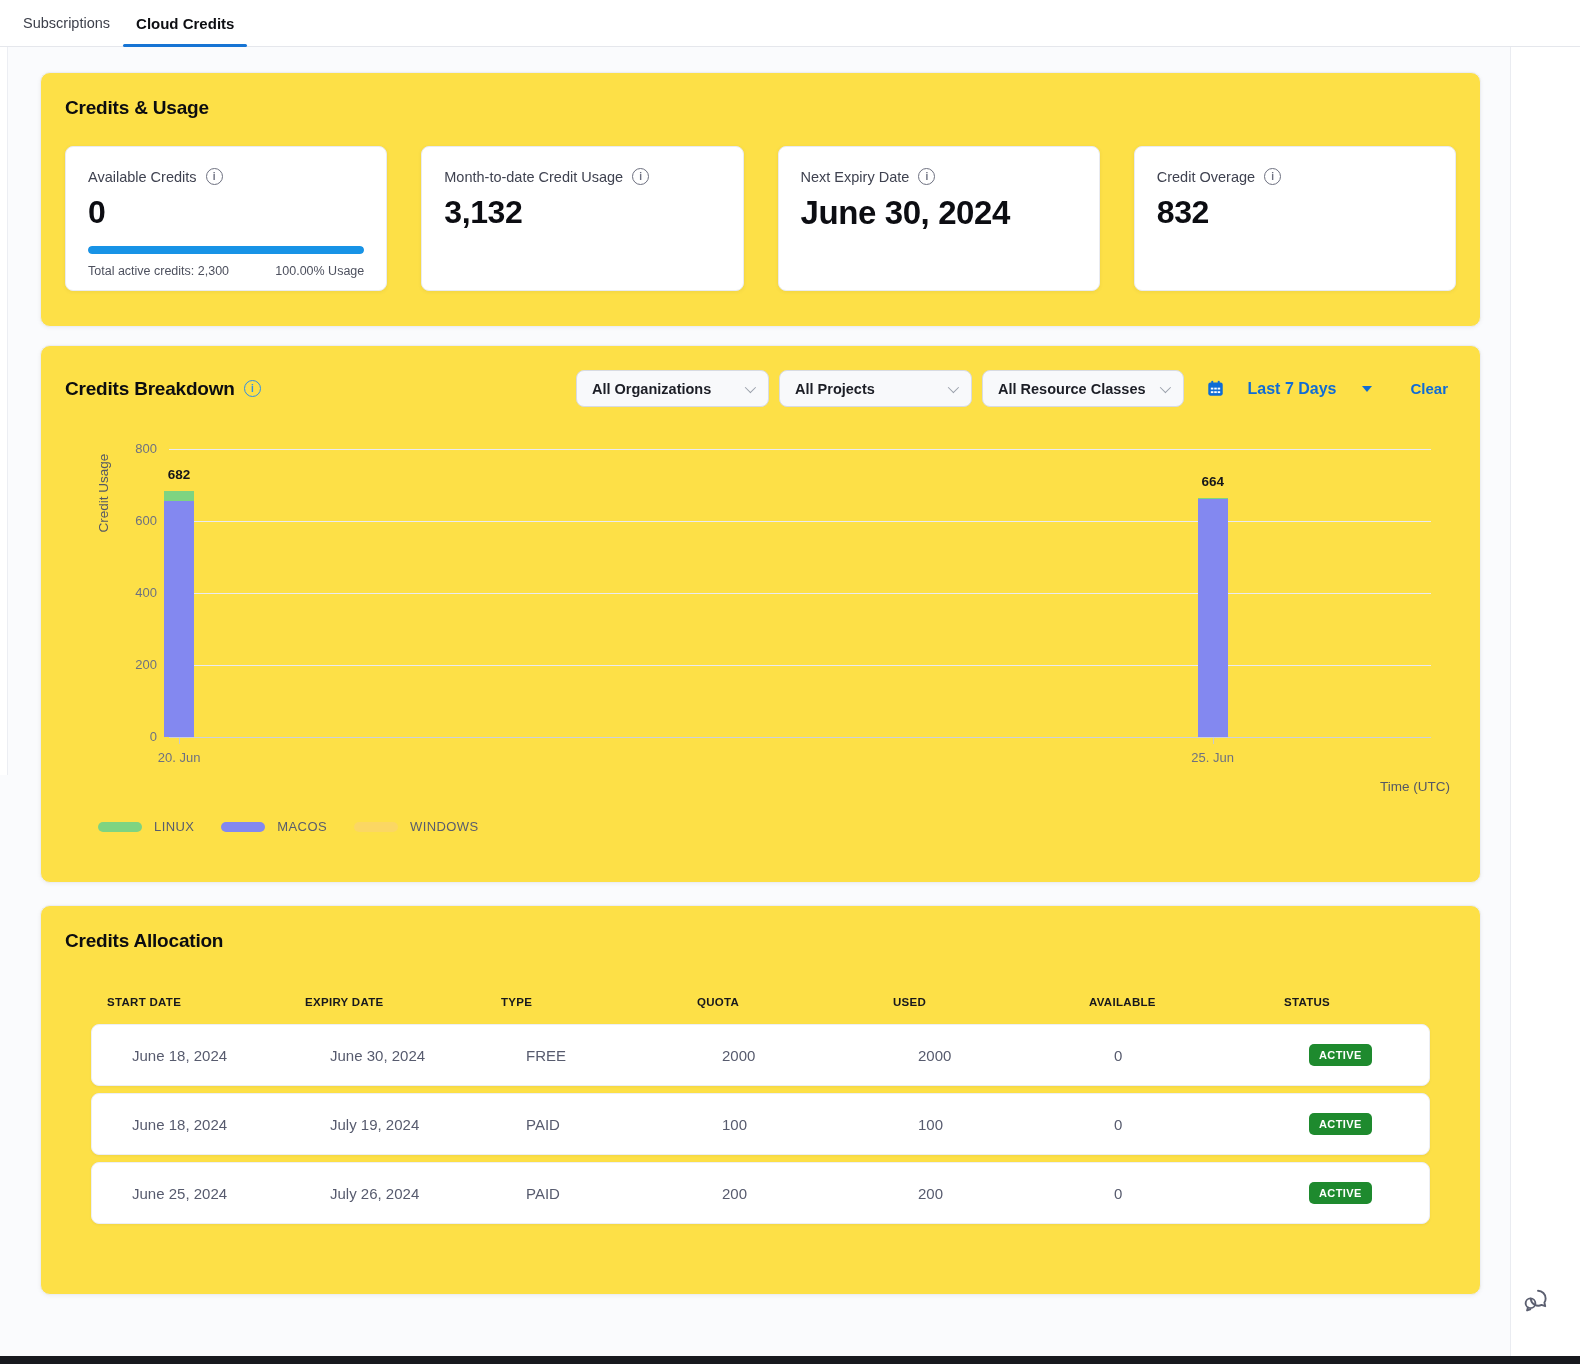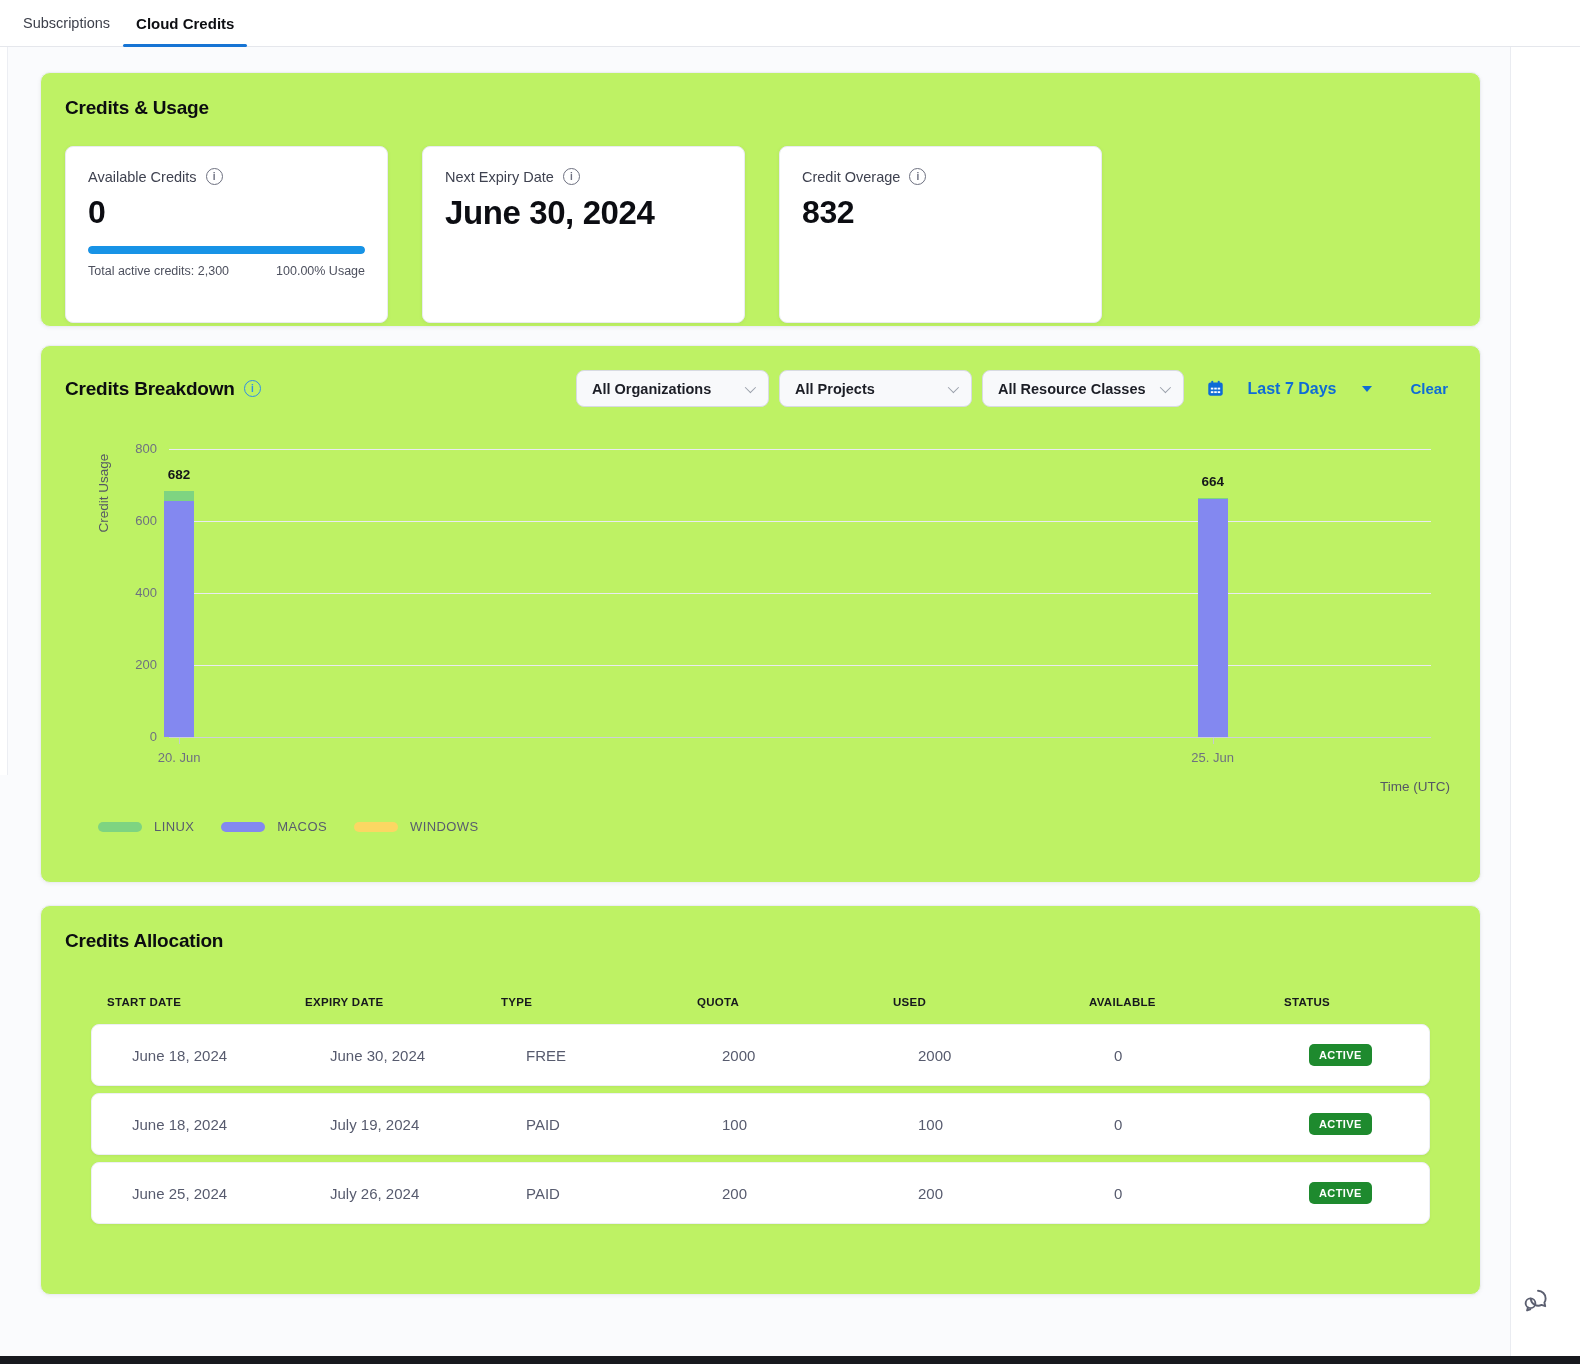--- a/index.html
+++ b/index.html
@@ -20,33 +20,33 @@
   .content { position:absolute; top:47px; left:0; width:1510px; bottom:8px;
     background:#fafbfd; overflow:hidden; }
   .left-gutter { position:absolute; left:0; top:0; width:8px; height:728px;
     background:#fff; border-right:1px solid #eceef3; }
   .right-strip { position:absolute; top:47px; right:0; width:70px; bottom:8px;
     background:#fff; border-left:1px solid #eaecf1; }
   .bottom-bar { position:absolute; left:0; right:0; bottom:0; height:8px; background:#17191e; }
   .chat-btn { position:absolute; right:28px; bottom:40px; width:32px; height:32px;
     display:flex; align-items:center; justify-content:center; cursor:pointer; }
   .cards { padding-left:40px; }
-  .card { width:1441px; background:#bef264; border:1px solid #eceef3; border-radius:10px;
+  .card { width:1441px; background:#fde047; border:1px solid #eceef3; border-radius:10px;
     box-shadow:0 1px 4px rgba(20,24,40,.05); padding:24px; }
   .card-title { font-size:19px; font-weight:700; color:#0b0c10; letter-spacing:-.2px; }
   
   .info { display:inline-flex; align-items:center; justify-content:center;
     width:17px; height:17px; border:1.4px solid currentColor; border-radius:50%;
     color:#6d7080; font-size:10px; font-weight:600; flex:0 0 auto; }
   .info::after { content:"i"; }
   .info.blue { color:#2e8ee8; }
   
   .card-usage { margin-top:25px; height:255px; }
   .metric-row { display:flex; gap:34px; margin-top:27px; }
-  .metric-card { width:323px; height:177px; background:#fff; border:1px solid #e9ebf1;
+  .metric-card { width:323px; height:145px; background:#fff; border:1px solid #e9ebf1;
     border-radius:8px; box-shadow:0 1px 4px rgba(20,24,40,.06); padding:21px 22px; }
   .metric-label-row { display:flex; align-items:center; gap:9px;
     font-size:14.5px; color:#3f4250; }
   .metric-value { margin-top:9px; font-size:32px; font-weight:700; color:#0c0d12;
     letter-spacing:-.4px; }
   .metric-value.big { font-size:33px; }
   .progress { margin-top:15px; height:8px; border-radius:4px; background:#e7e9ef; overflow:hidden; }
   .progress-fill { width:100%; height:100%; background:#1793e6; border-radius:4px; }
   .metric-footer { margin-top:10px; display:flex; justify-content:space-between;
     font-size:12.5px; color:#4d505e; }
@@ -122,20 +122,27 @@
             <span class="info"></span>
           </div>
           <div class="metric-value">0</div>
           <div class="progress">
             <div class="progress-fill"></div>
           </div>
           <div class="metric-footer">
             <span>Total active credits: 2,300</span>
             <span>100.00% Usage</span>
           </div>
+        </div>
+        <div class="metric-card">
+          <div class="metric-label-row">
+            <span>Month-to-date Credit Usage</span>
+            <span class="info"></span>
+          </div>
+          <div class="metric-value">3,132</div>
         </div>
         <div class="metric-card">
           <div class="metric-label-row">
             <span>Next Expiry Date</span>
             <span class="info"></span>
           </div>
           <div class="metric-value big">June 30, 2024</div>
         </div>
         <div class="metric-card">
           <div class="metric-label-row">

